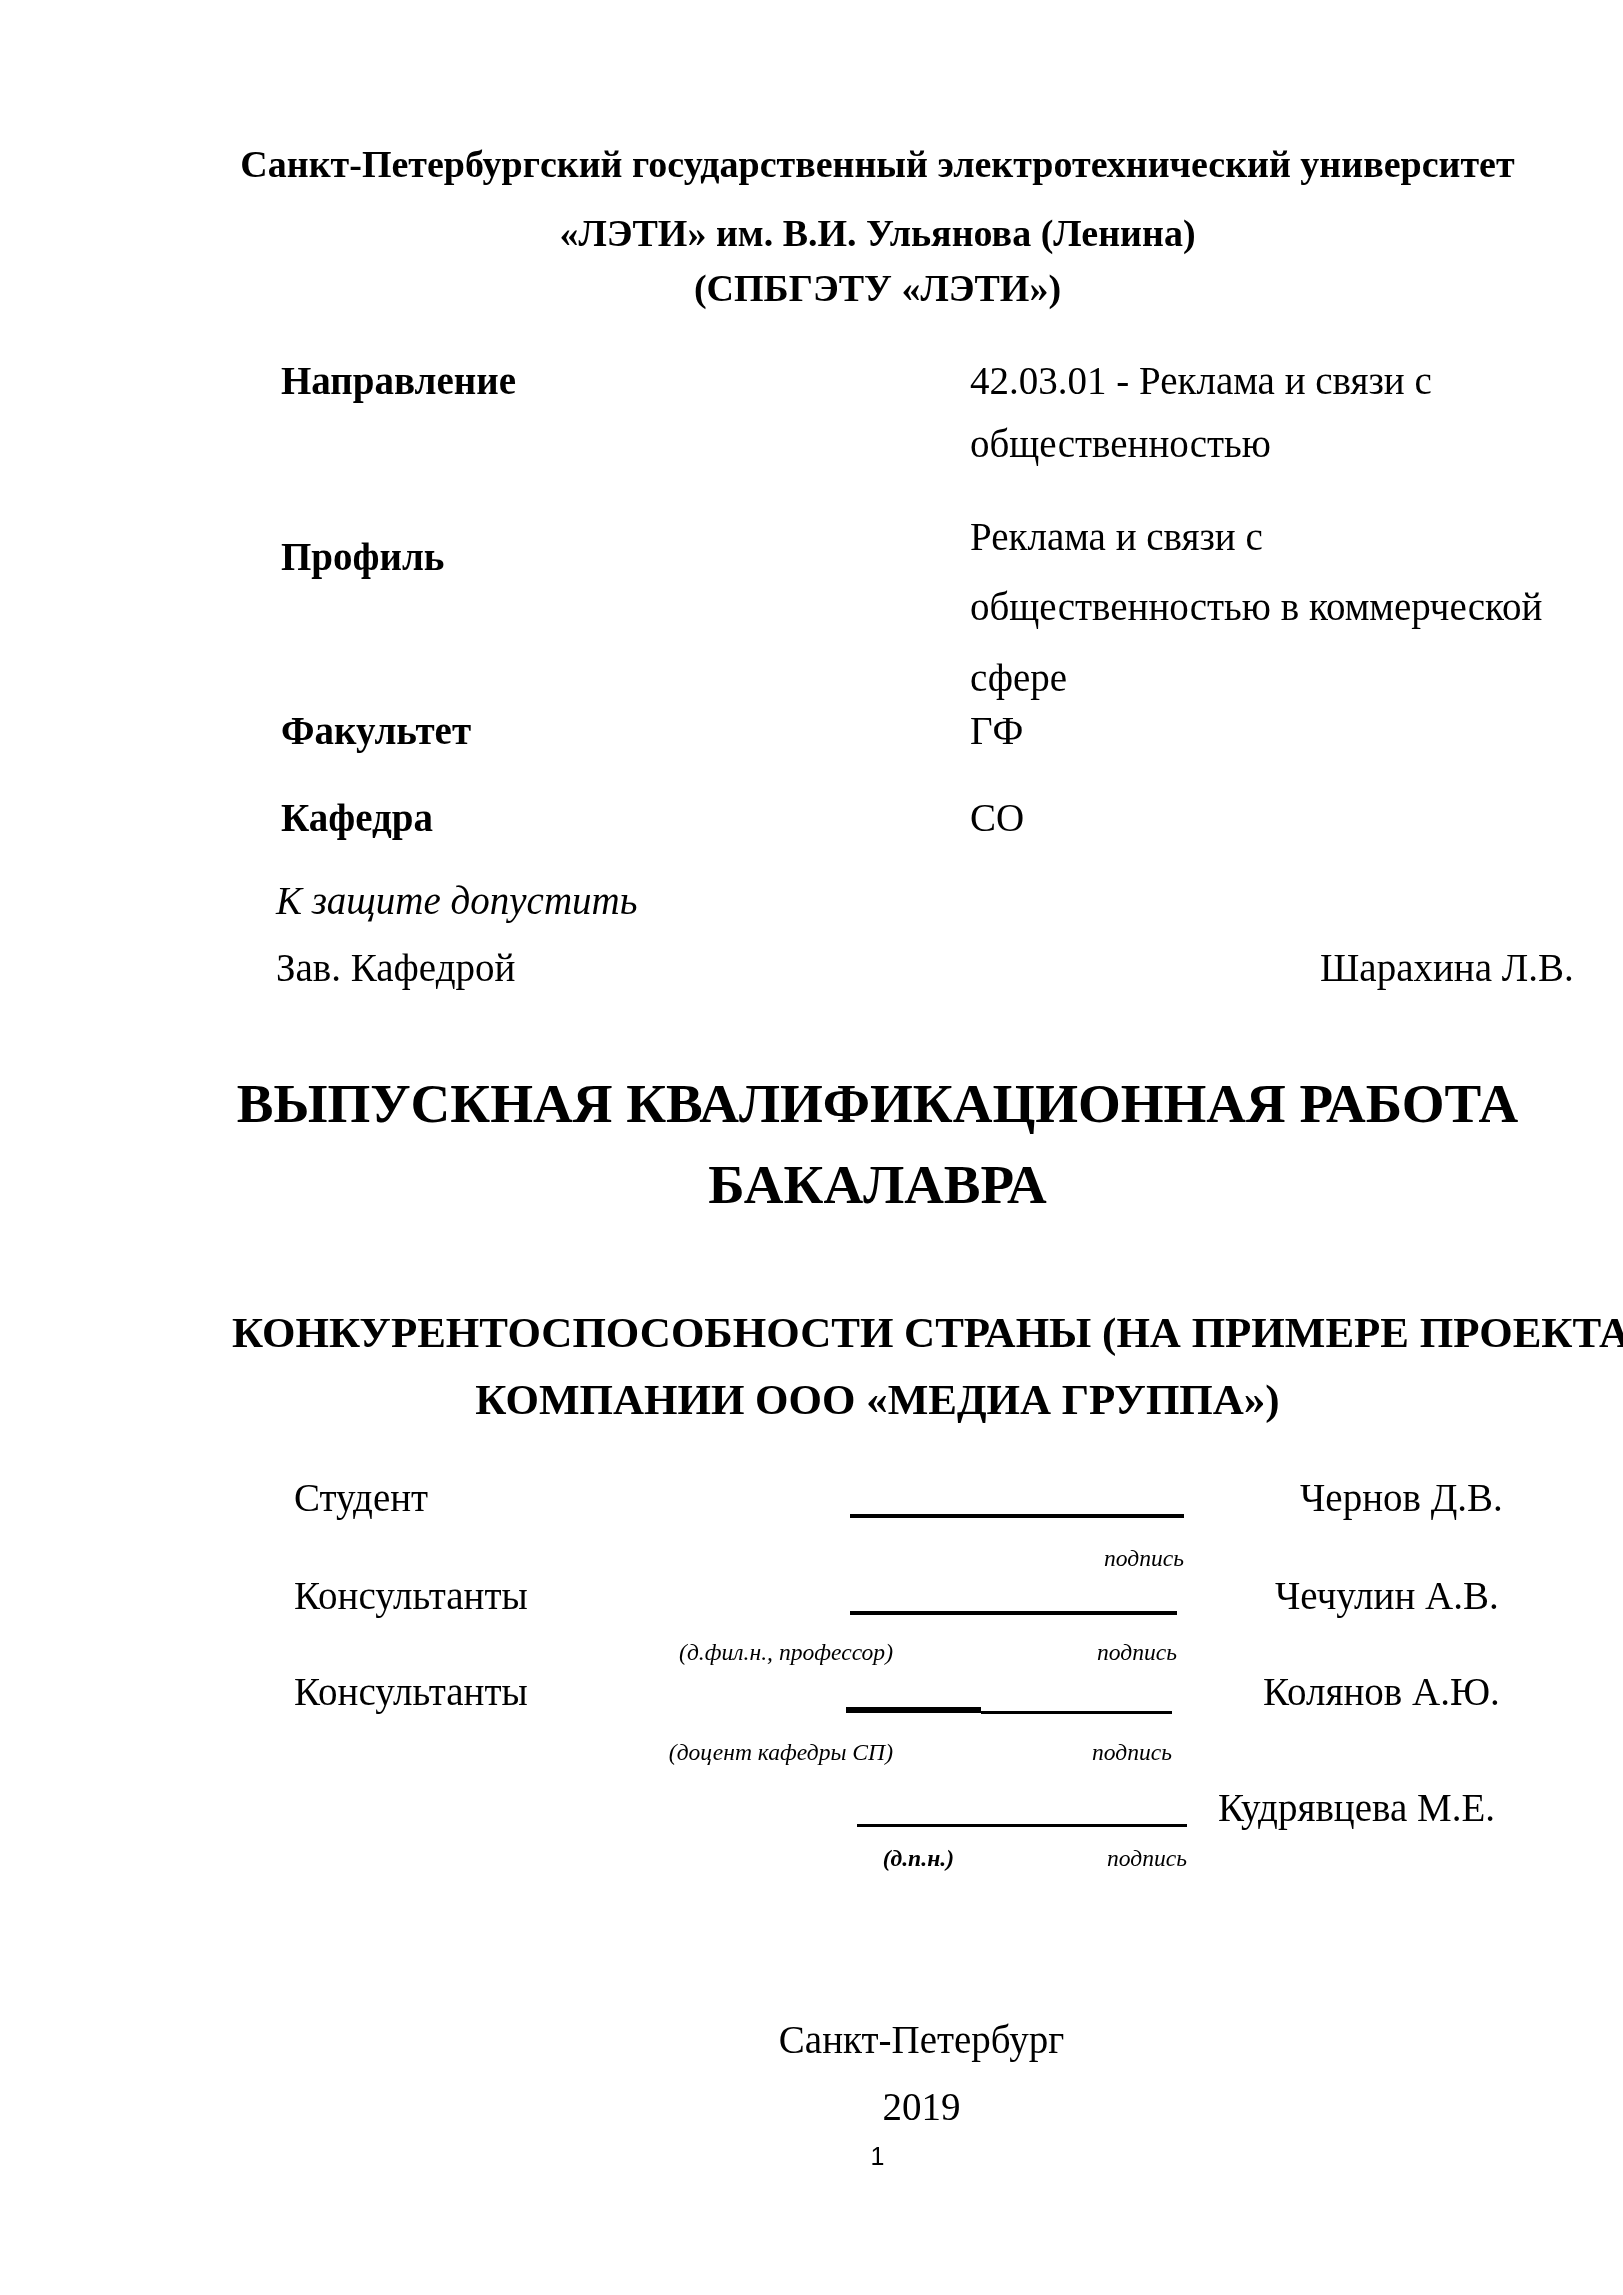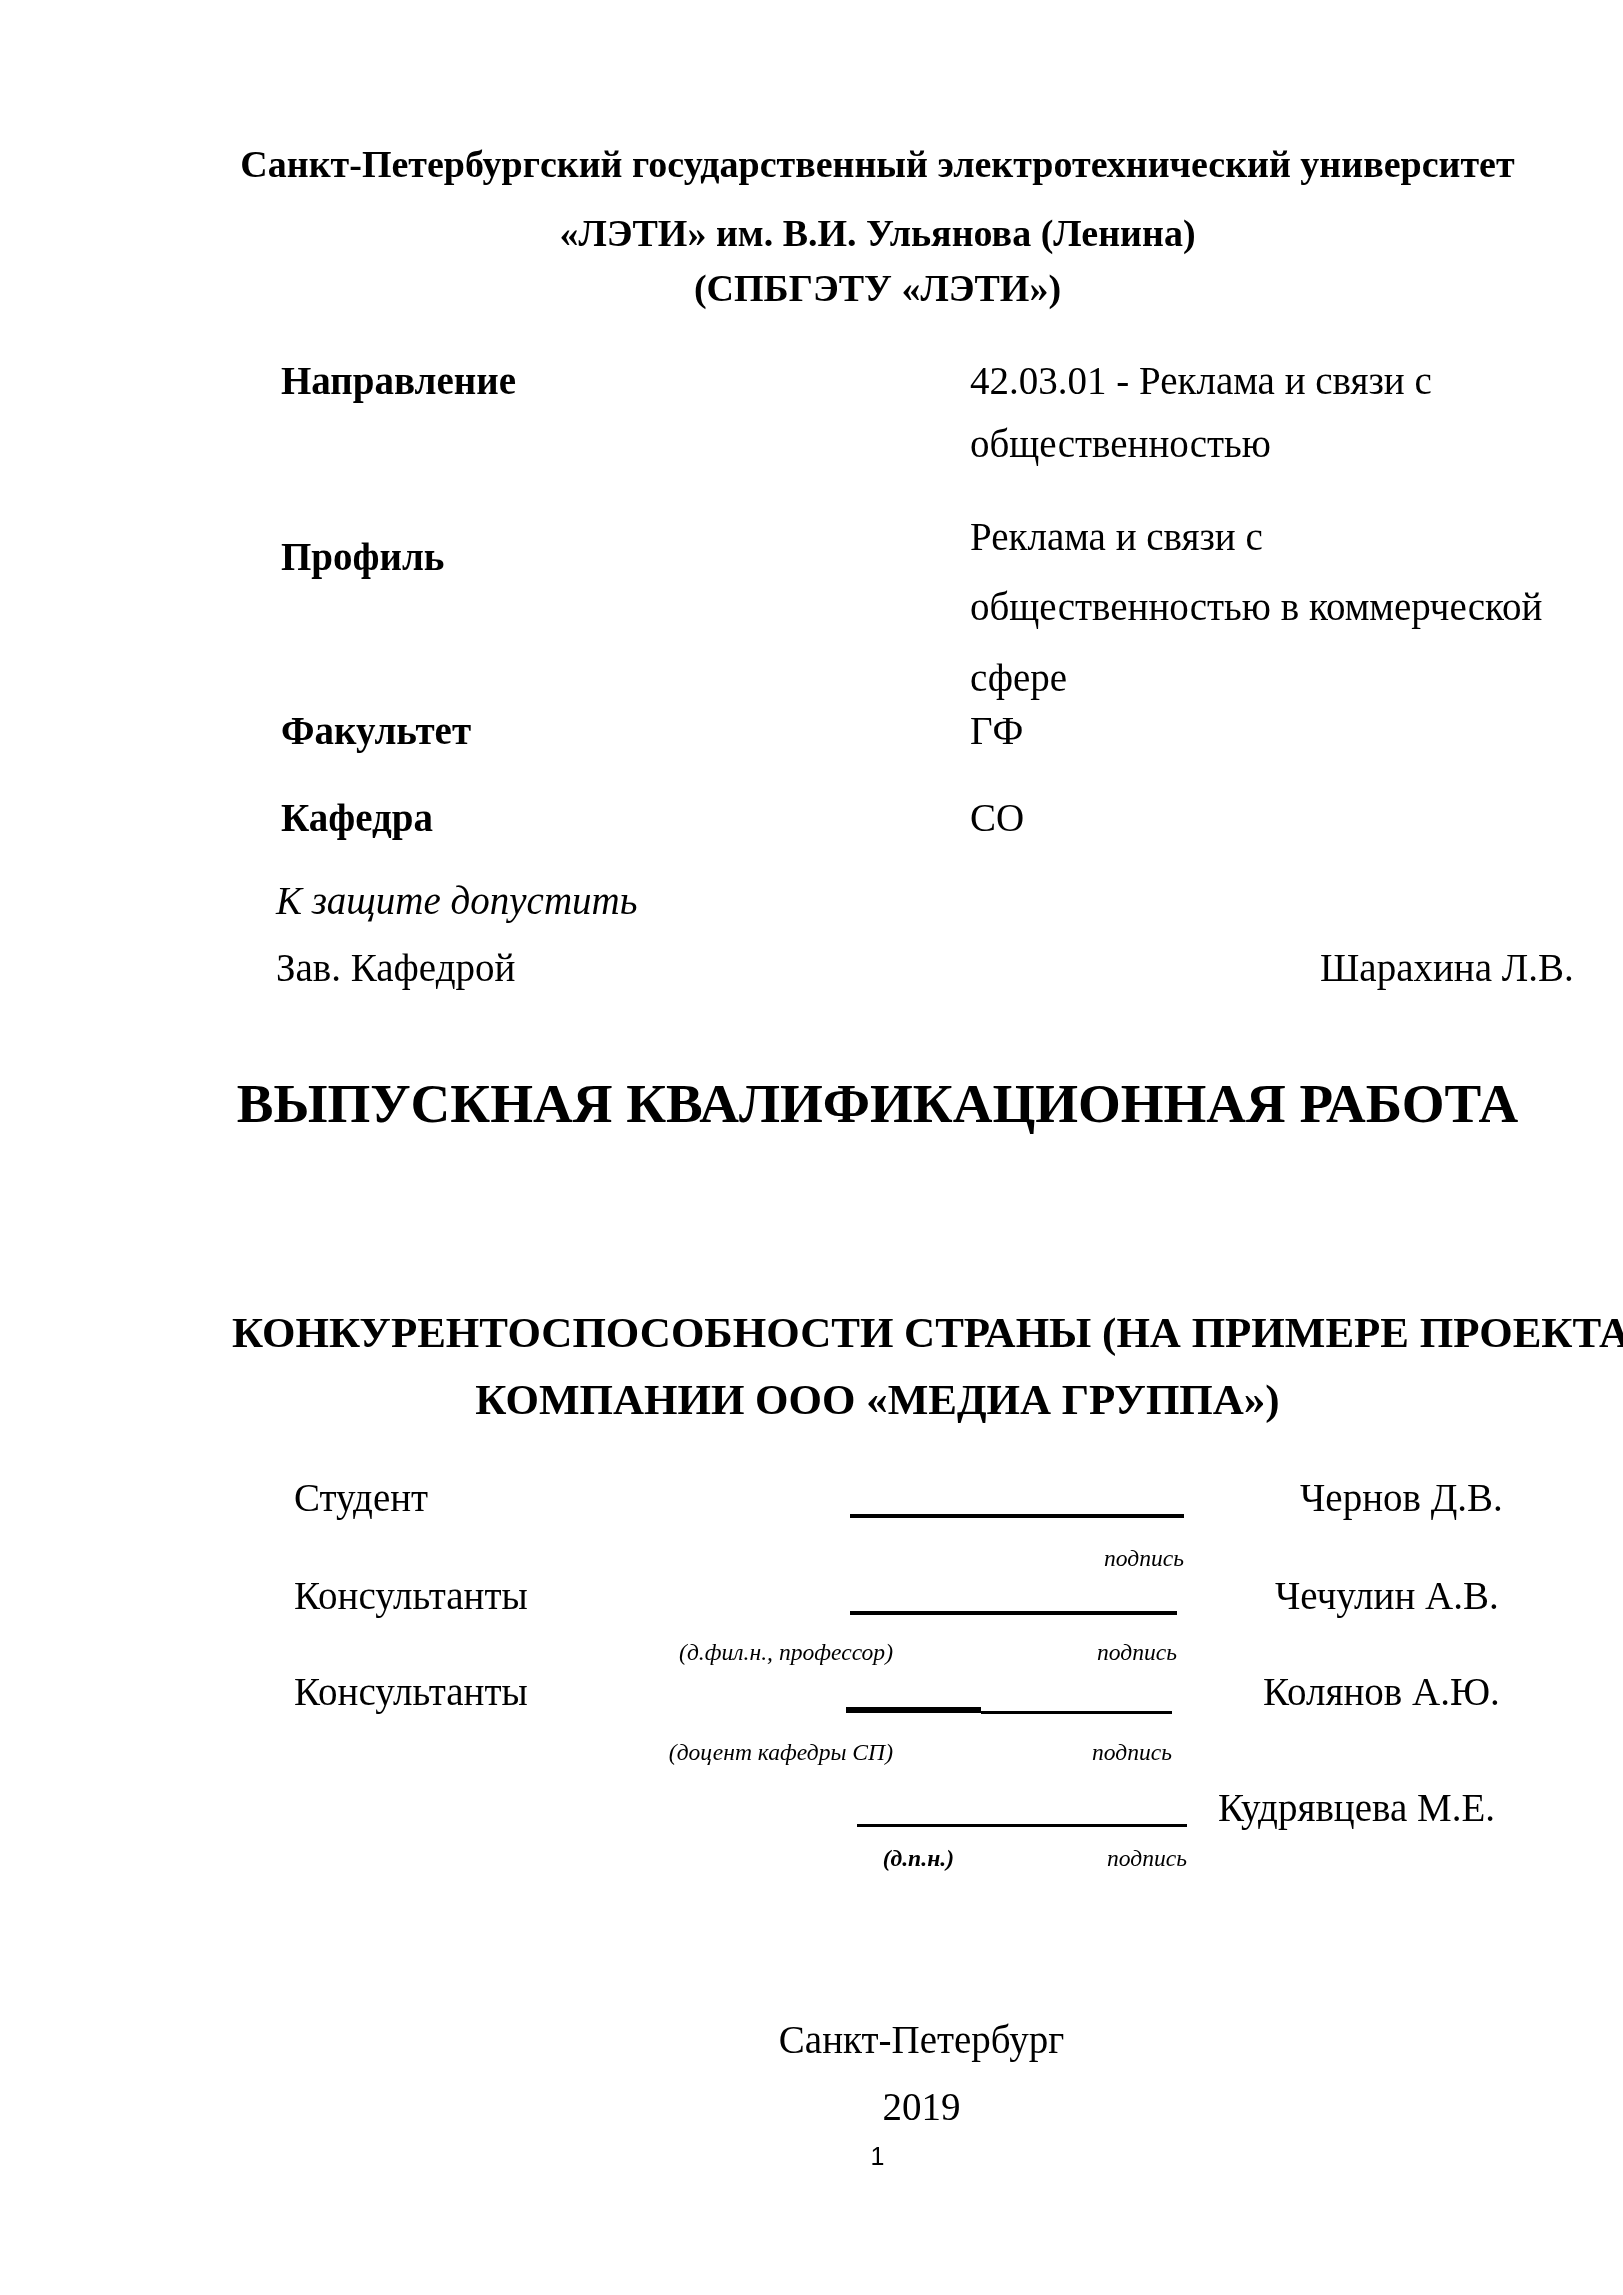--- a/index.html
+++ b/index.html
@@ -47,20 +47,21 @@
   <div class="t fs-body" style="left:926px; top:711px;">ГФ</div>
 
   <div class="t b fs-body" style="left:237px; top:798px;">Кафедра</div>
   <div class="t fs-body" style="left:926px; top:798px;">СО</div>
 
   <div class="t i fs-body" style="left:232px; top:881px;">К защите допустить</div>
   <div class="t fs-body" style="left:232px; top:948px;">Зав. Кафедрой</div>
   <div class="t fs-body" style="left:1276px; top:948px;">Шарахина Л.В.</div>
 
   <div class="t ctr b fs-title" style="top:1076px;">ВЫПУСКНАЯ КВАЛИФИКАЦИОННАЯ РАБОТА</div>
+  <div class="t ctr b fs-title" style="top:1157px;">БАКАЛАВРА</div>
   <div class="t ctr b fs-theme" style="top:1311px;">КОНКУРЕНТОСПОСОБНОСТИ СТРАНЫ (НА ПРИМЕРЕ ПРОЕКТА</div>
   <div class="t ctr b fs-theme" style="top:1378px;">КОМПАНИИ ООО «МЕДИА ГРУППА»)</div>
 
   <div class="t fs-body" style="left:250px; top:1478px;">Студент</div>
   <div class="sig-bar" style="left:850px; top:1514px; width:334px; height:3.9px;"></div>
   <div class="t fs-body" style="left:1256px; top:1478px;">Чернов Д.В.</div>
   <div class="cap-box i fs-cap" style="left:850px; top:1547px; width:334px;">подпись</div>
 
   <div class="t fs-body" style="left:250px; top:1576px;">Консультанты</div>
   <div class="sig-bar" style="left:850px; top:1611px; width:327px; height:3.9px;"></div>

